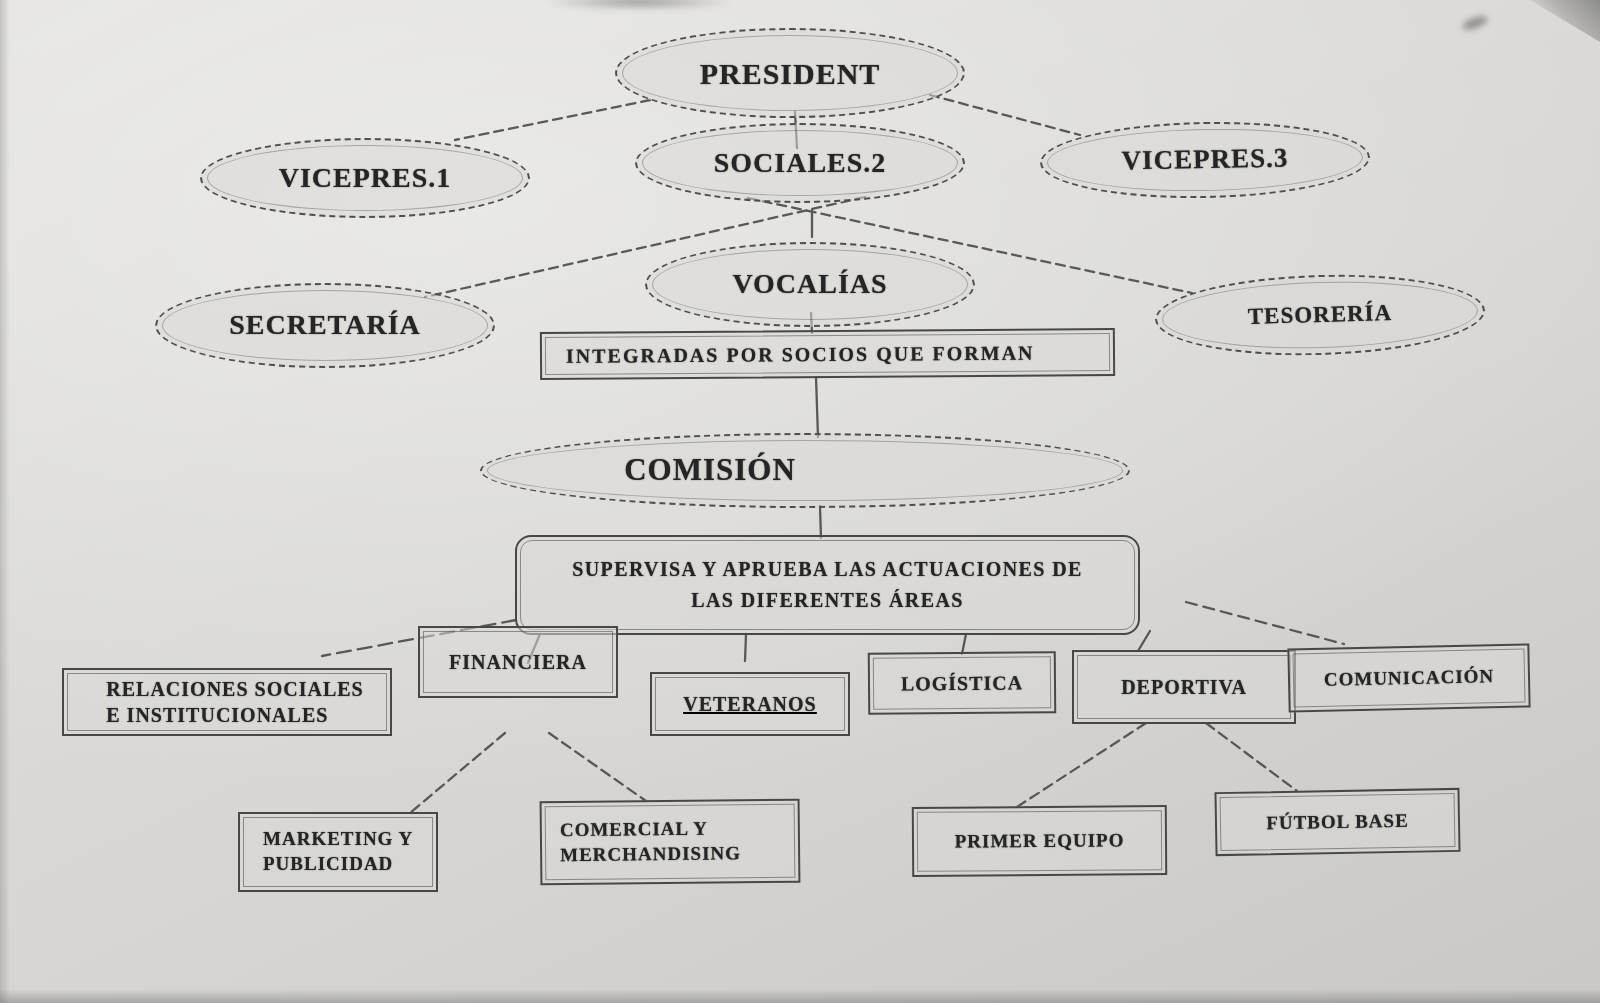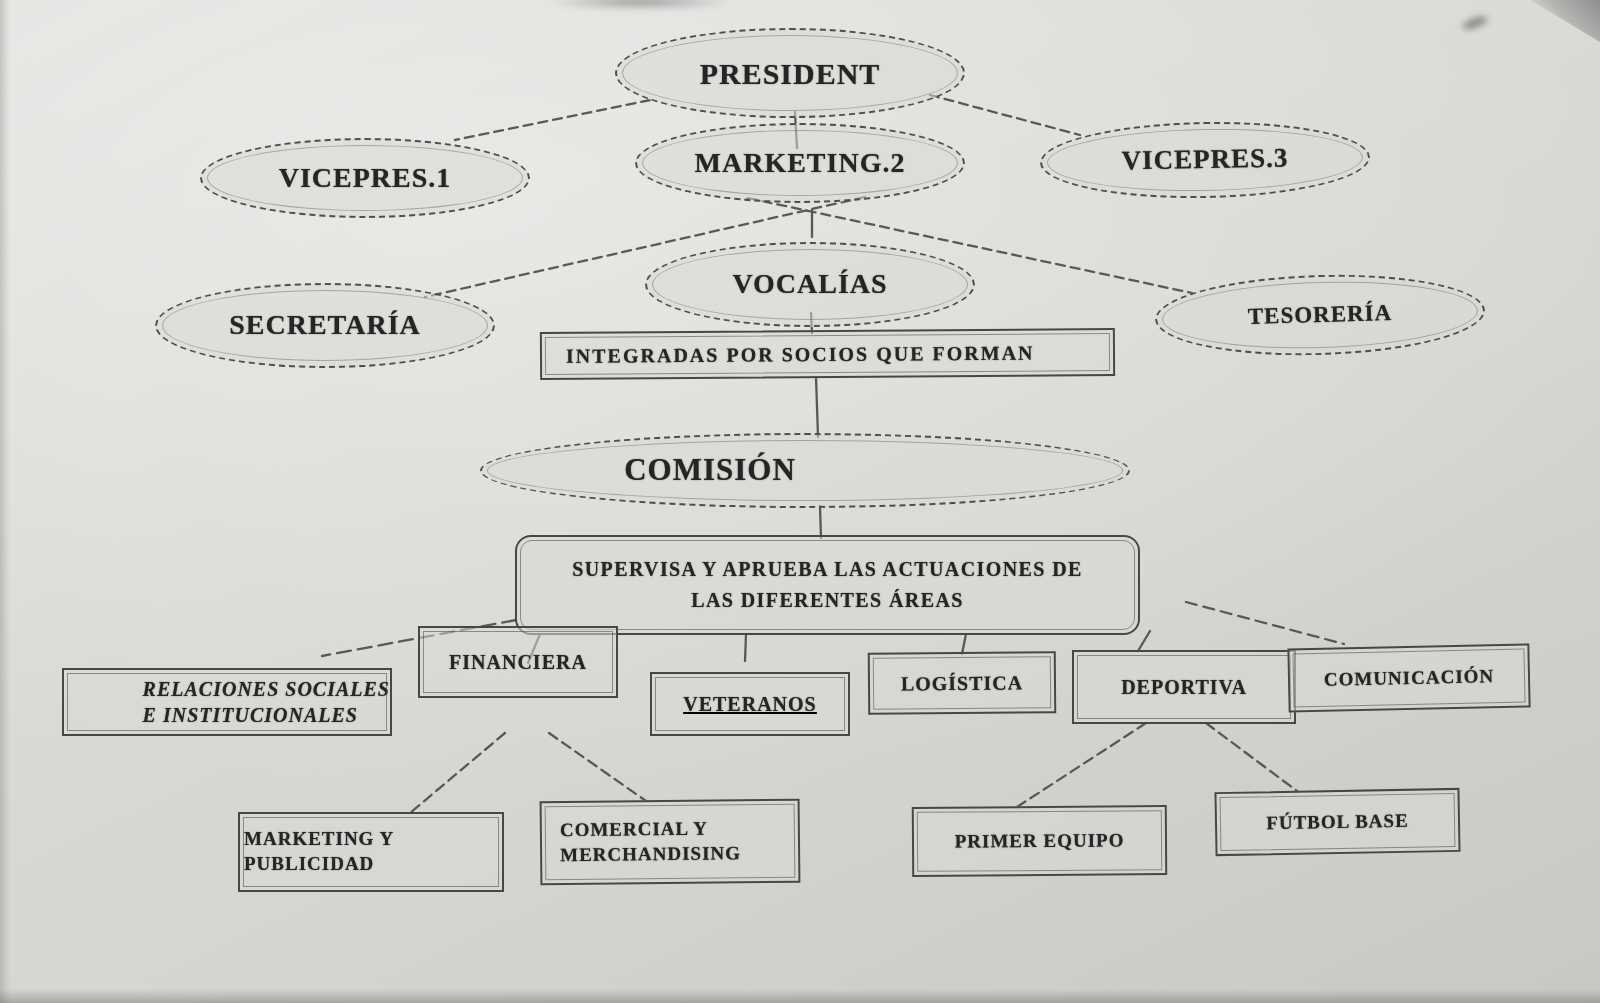--- a/index.html
+++ b/index.html
@@ -107,21 +107,21 @@
 
   <div class="node ellipse" style="left:615px;top:28px;width:350px;height:90px;">
     <span class="lbl" style="font-size:30px;">PRESIDENT</span>
   </div>
 
   <div class="node ellipse" style="left:200px;top:138px;width:330px;height:80px;">
     <span class="lbl" style="font-size:28px;">VICEPRES.1</span>
   </div>
 
   <div class="node ellipse" style="left:635px;top:123px;width:330px;height:80px;">
-    <span class="lbl" style="font-size:28px;">MARKETING.2</span>
+    <span class="lbl" style="font-size:28px;">SOCIALES.2</span>
   </div>
 
   <div class="node ellipse" style="left:1040px;top:122px;width:330px;height:76px;transform:rotate(-1deg);">
     <span class="lbl" style="font-size:27px;">VICEPRES.3</span>
   </div>
 
   <div class="node ellipse" style="left:645px;top:242px;width:330px;height:85px;">
     <span class="lbl" style="font-size:28px;">VOCALÍAS</span>
   </div>
 
@@ -141,21 +141,21 @@
     <span class="lbl" style="font-size:31px;transform:translateX(-95px);">COMISIÓN</span>
   </div>
 
   <div class="node rect rounded" style="left:515px;top:535px;width:625px;height:100px;">
     <span class="lbl lines-center" style="font-size:20px;letter-spacing:1.4px;line-height:1.55;text-align:center;">
       <span>SUPERVISA Y APRUEBA LAS ACTUACIONES DE</span>
       <span>LAS DIFERENTES ÁREAS</span>
     </span>
   </div>
 
-  <div class="node rect" style="left:62px;top:668px;width:330px;height:68px;justify-content:flex-end;padding-left:16px;font-style:italic;">
+  <div class="node rect" style="left:62px;top:668px;width:330px;height:68px;justify-content:center;padding-left:16px;">
     <span class="lbl lines-left" style="font-size:20px;">
       <span>RELACIONES SOCIALES</span>
       <span>E INSTITUCIONALES</span>
     </span>
   </div>
 
   <div class="node rect" style="left:418px;top:626px;width:200px;height:72px;">
     <span class="lbl" style="font-size:20px;">FINANCIERA</span>
   </div>
 
@@ -168,21 +168,21 @@
   </div>
 
   <div class="node rect" style="left:1072px;top:650px;width:224px;height:74px;">
     <span class="lbl" style="font-size:20px;">DEPORTIVA</span>
   </div>
 
   <div class="node rect" style="left:1288px;top:646px;width:242px;height:64px;transform:rotate(-1.2deg);">
     <span class="lbl" style="font-size:19px;">COMUNICACIÓN</span>
   </div>
 
-  <div class="node rect" style="left:238px;top:812px;width:266px;height:80px;justify-content:flex-start;padding-left:4px;">
+  <div class="node rect" style="left:238px;top:812px;width:200px;height:80px;justify-content:flex-start;padding-left:23px;">
     <span class="lbl lines-left" style="font-size:19px;">
       <span>MARKETING Y</span>
       <span>PUBLICIDAD</span>
     </span>
   </div>
 
   <div class="node rect" style="left:540px;top:800px;width:260px;height:84px;justify-content:flex-start;padding-left:18px;transform:rotate(-0.6deg);">
     <span class="lbl lines-left" style="font-size:19px;">
       <span>COMERCIAL Y</span>
       <span>MERCHANDISING</span>

